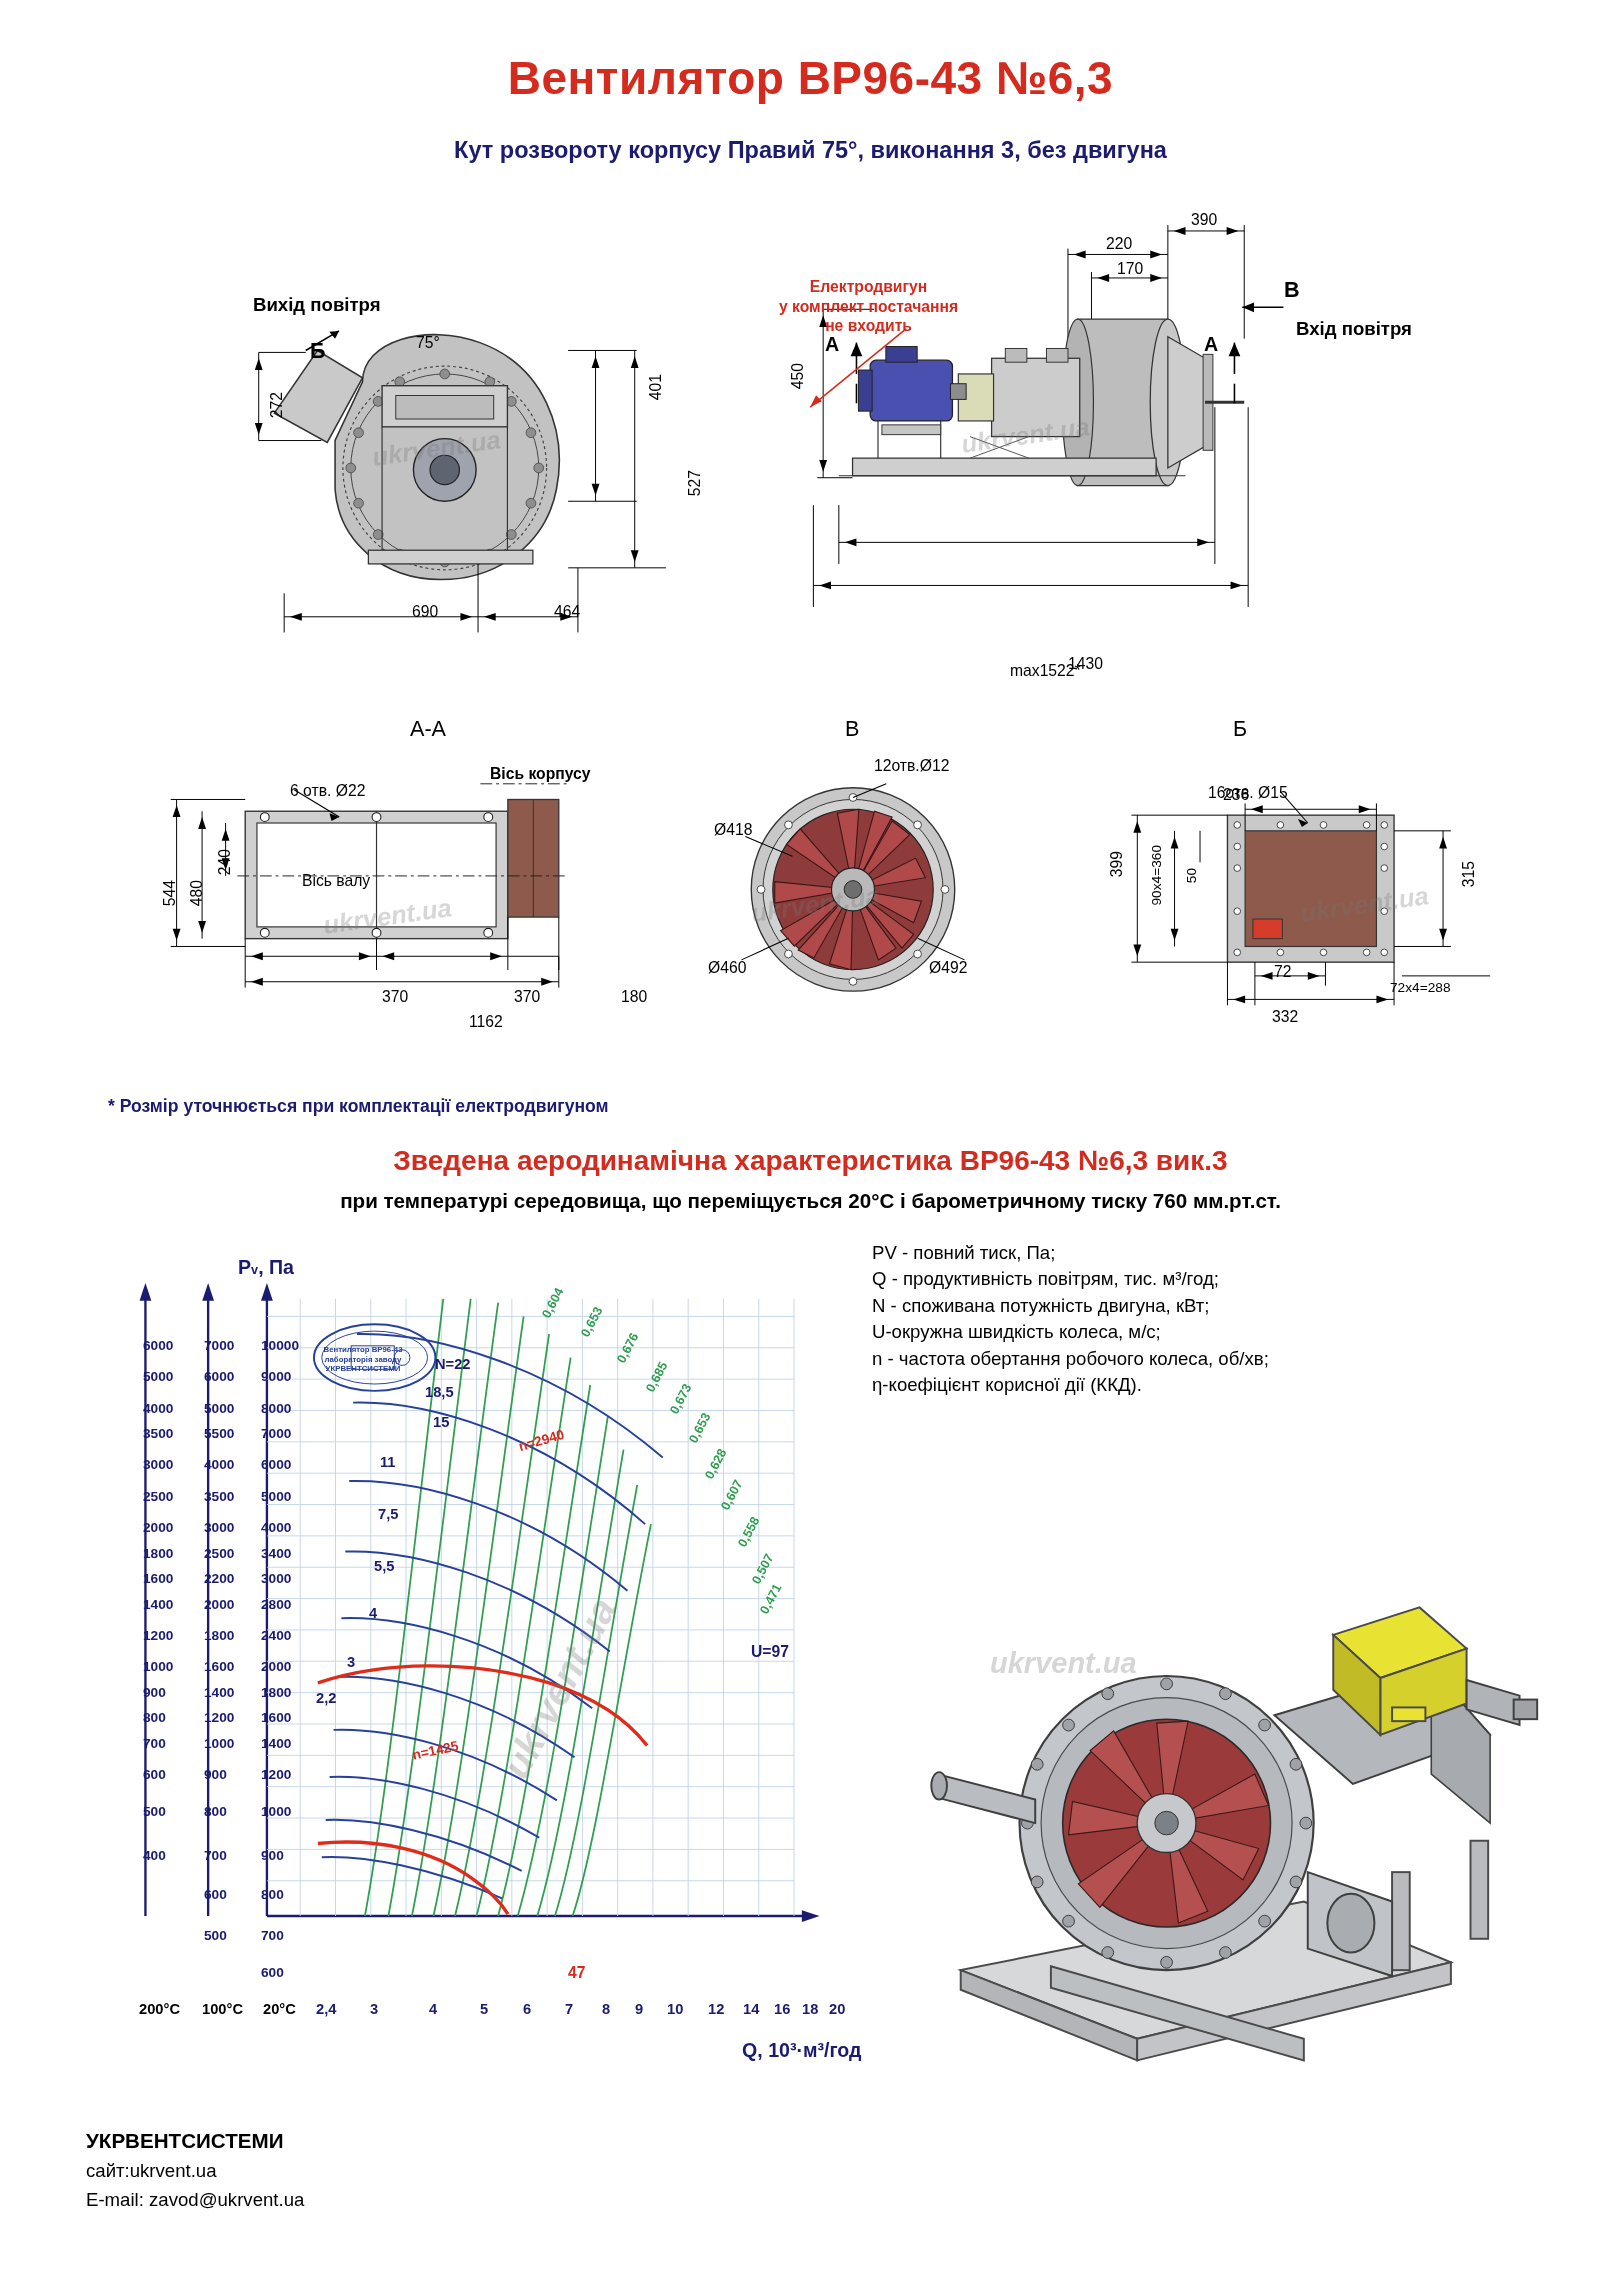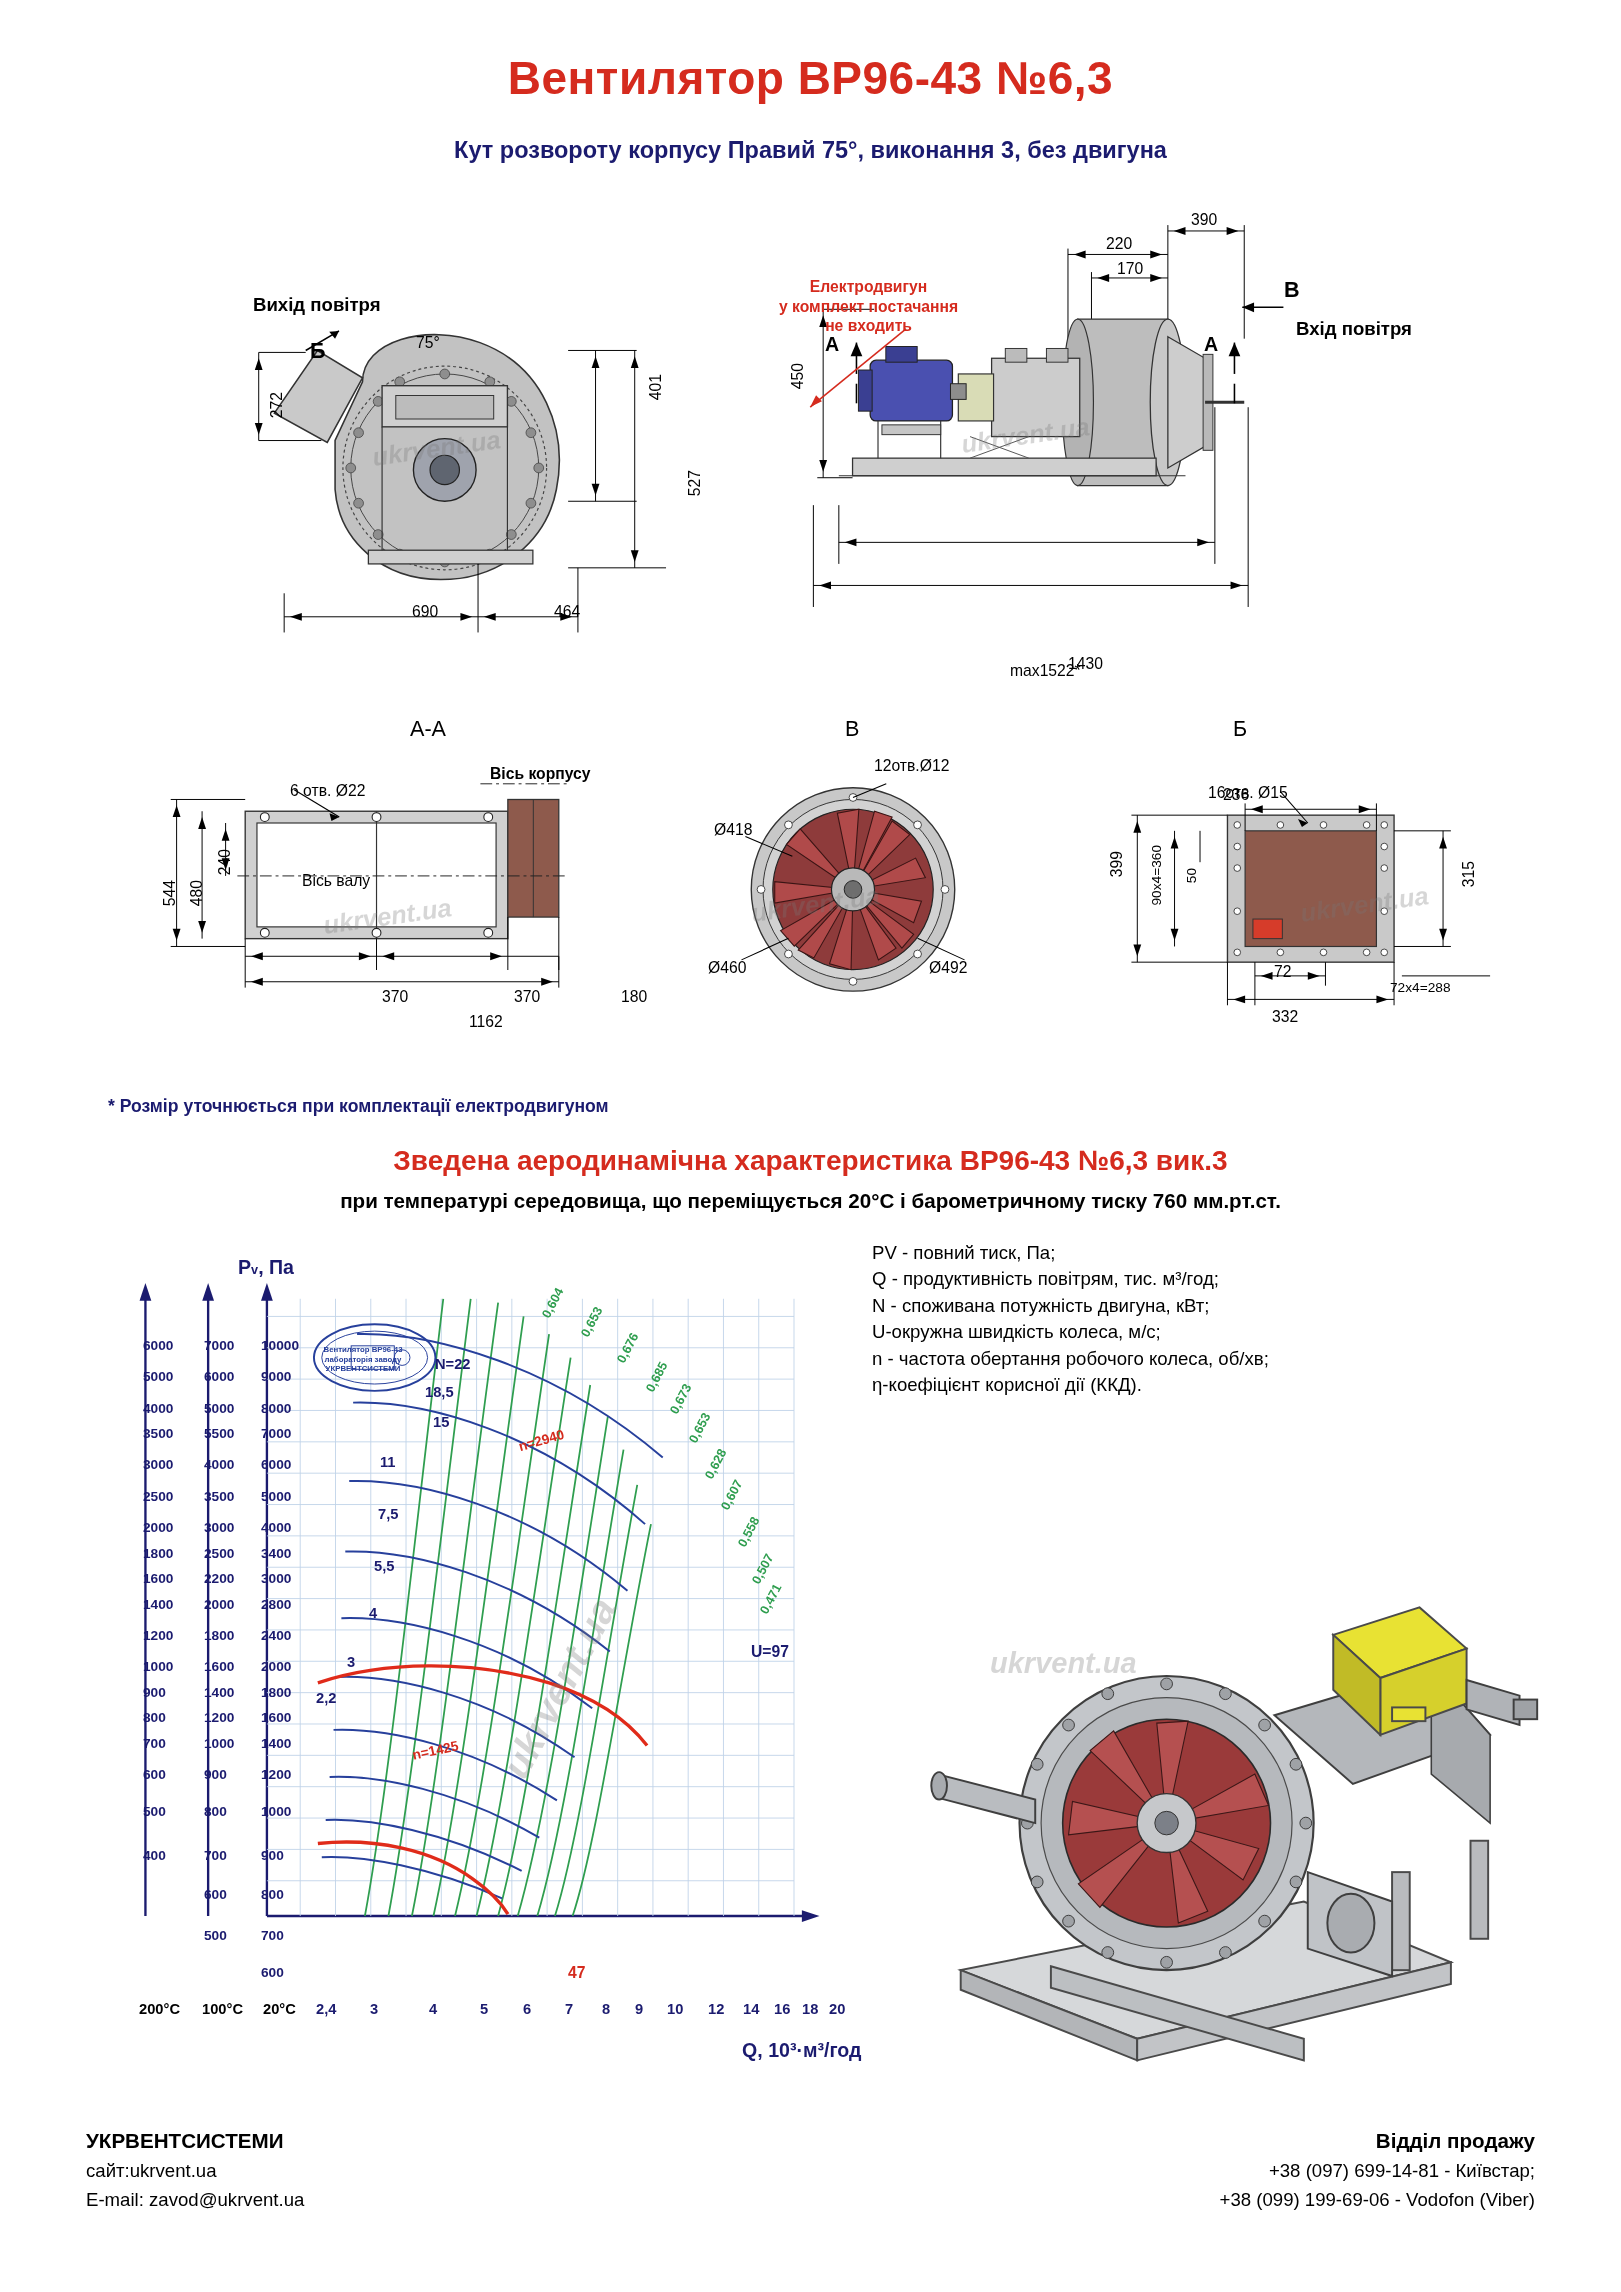--- a/index.html
+++ b/index.html
@@ -798,20 +798,15 @@
       </g>
     </svg>
   </div>
   <div class="watermark" style="left:990px; top:1647px; font-size:29px;">ukrvent.ua</div>
 
   <div class="footer-left">
     <div class="company">УКРВЕНТСИСТЕМИ</div>
     <div>сайт:ukrvent.ua</div>
     <div>E-mail: zavod@ukrvent.ua</div>
   </div>
-  <div class="footer-right">
-    <div class="hdr">Відділ продажу</div>
-    <div>+38 (097) 699-14-81 - Київстар;</div>
-    <div>+38 (099) 199-69-06 - Vodofon (Viber)</div>
-  </div>
 
 </div>
 
 
 </body></html>

